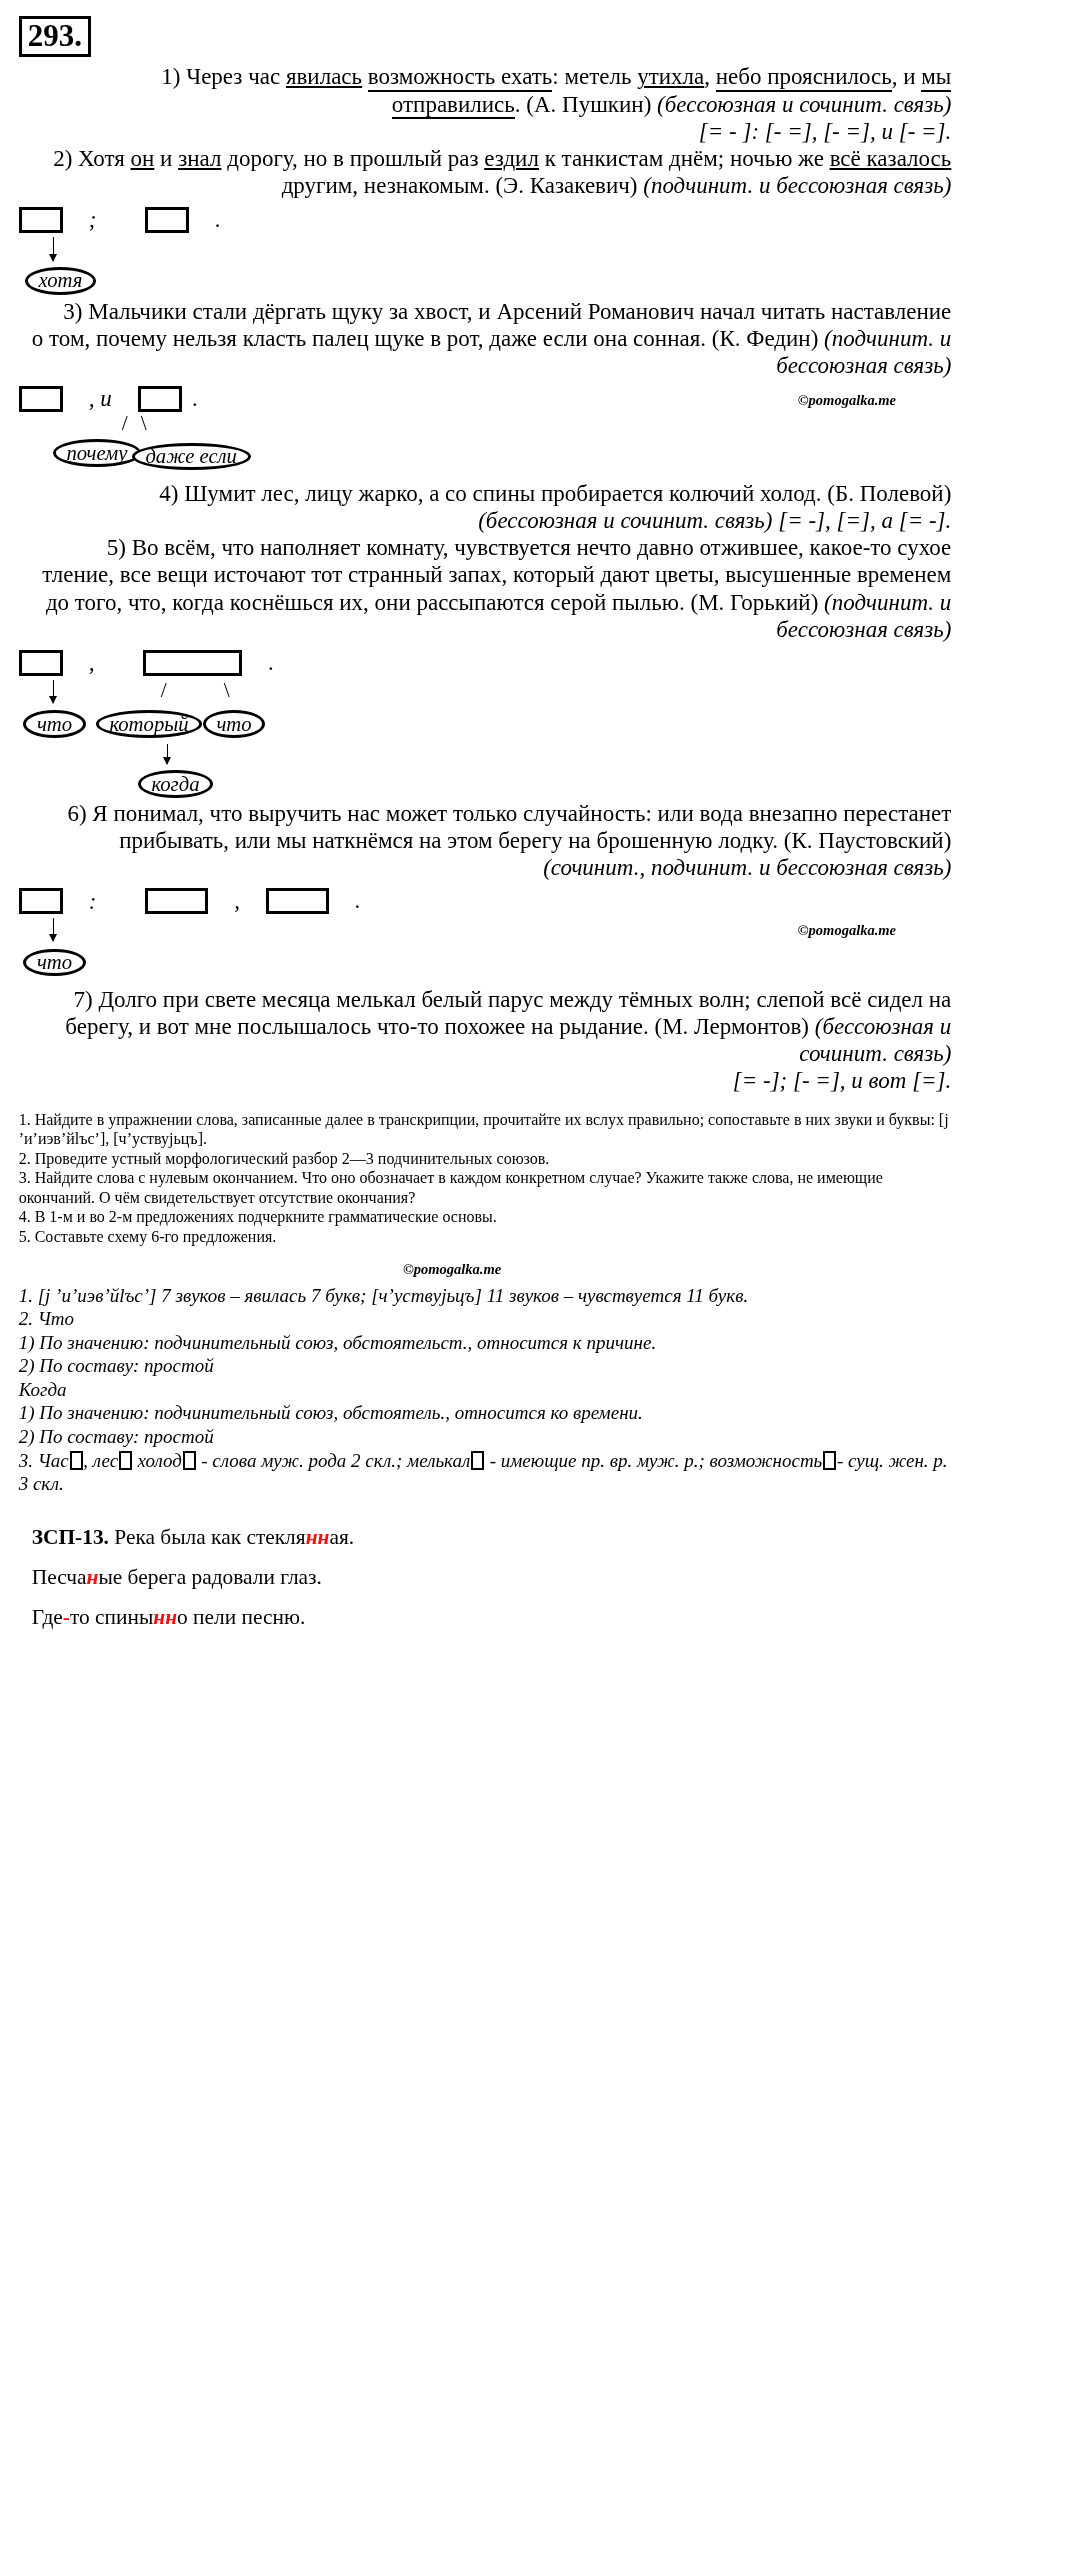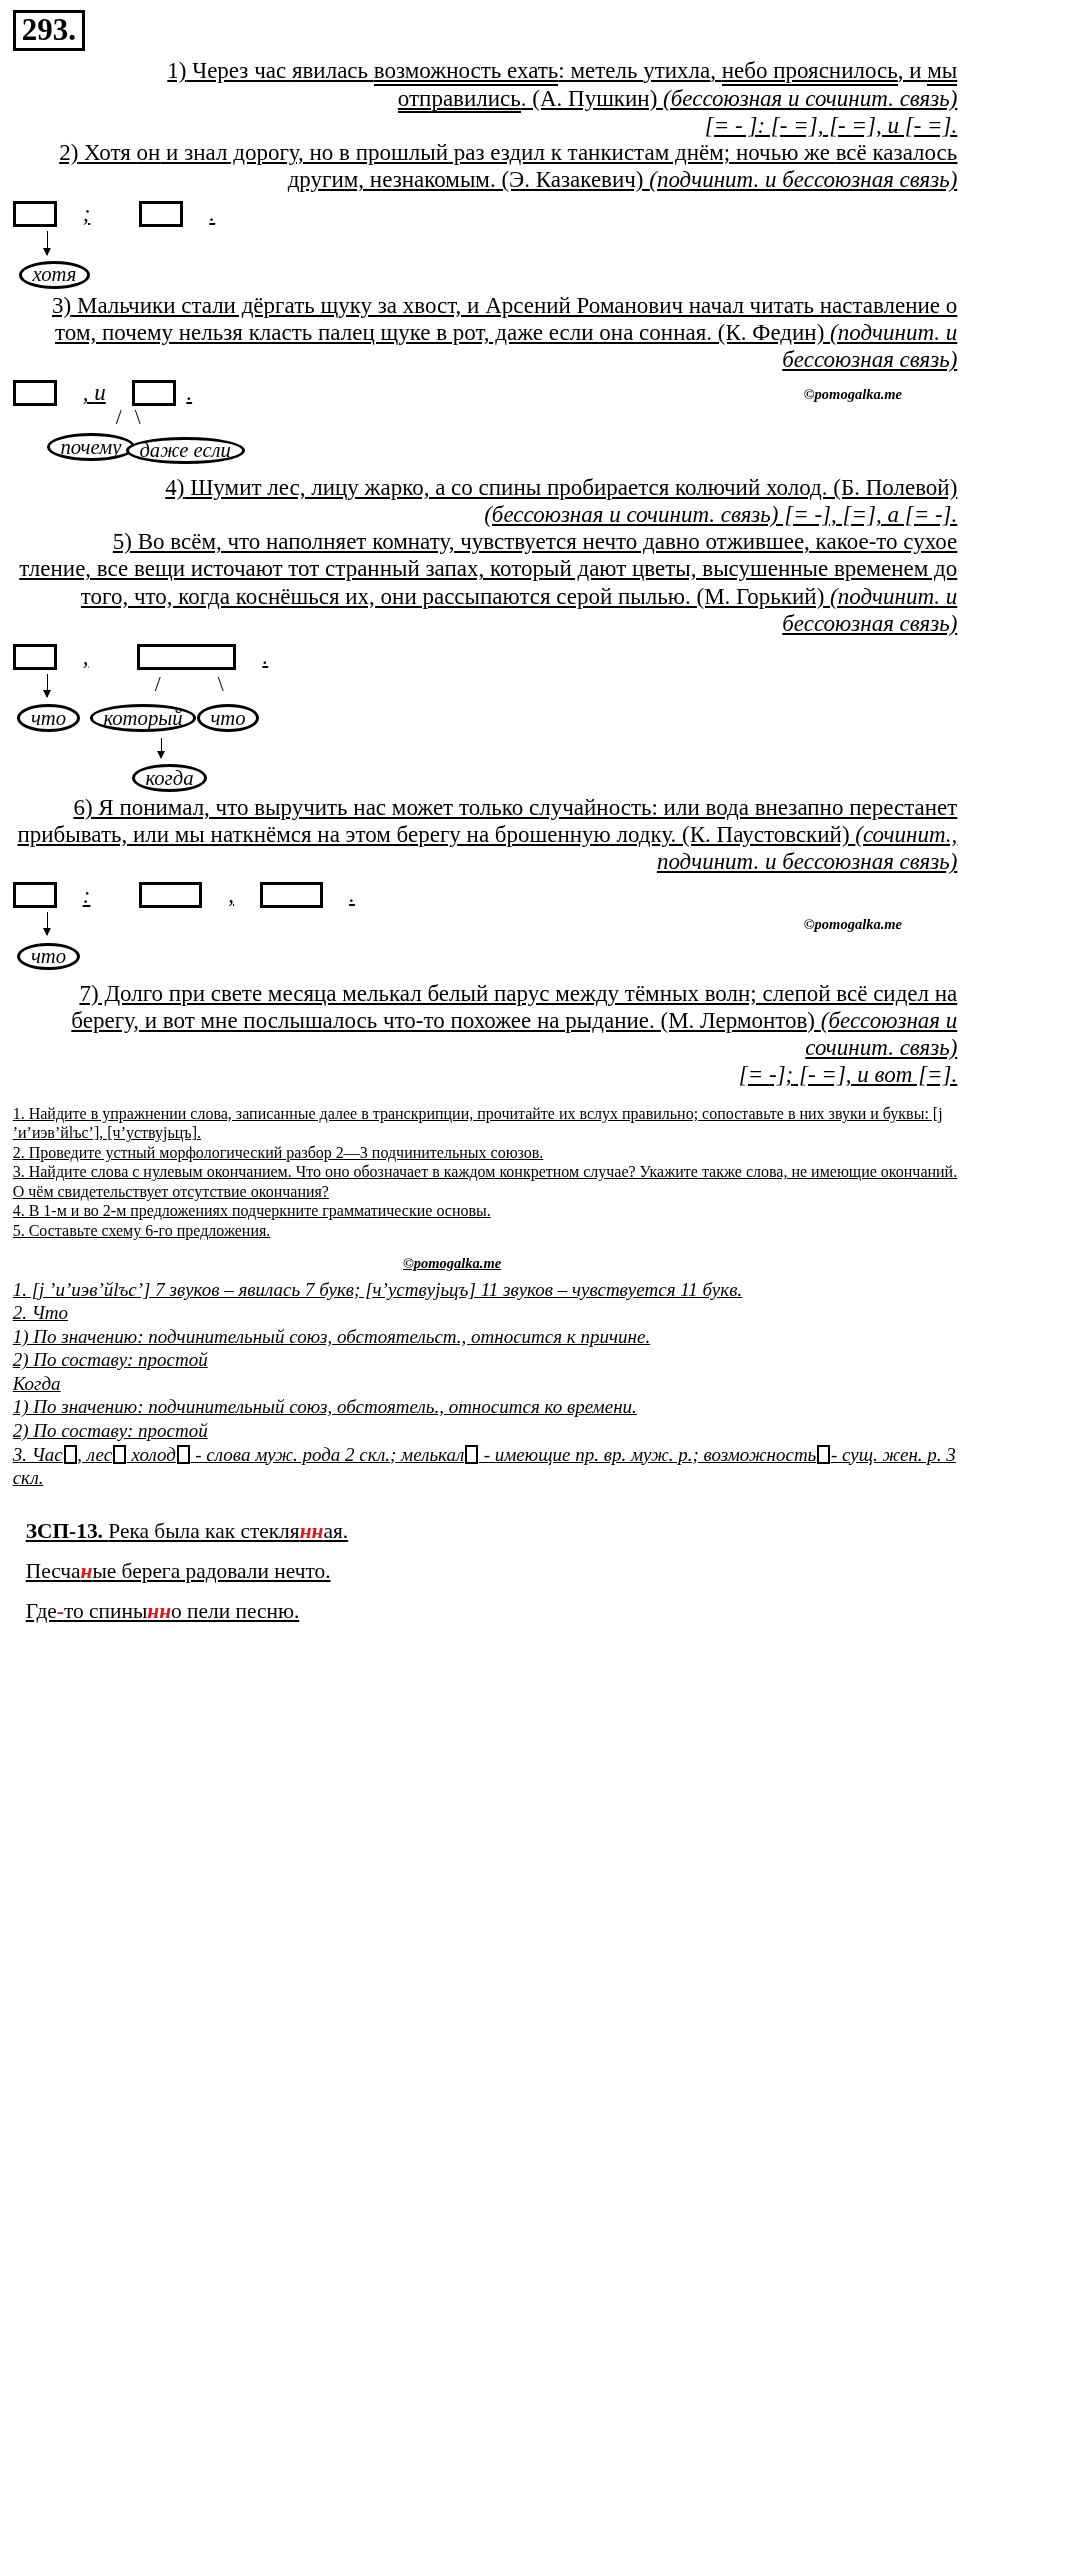--- a/index.html
+++ b/index.html
@@ -12,23 +12,22 @@
     width: 1071px;
     min-height: 2576px;
     font-family: "Liberation Serif", "DejaVu Serif", serif;
     color: #000000;
     position: relative;
     overflow-x: hidden;
   }
   .page {
     width: 970px;
     position: relative;
-    padding: 2px;
+    padding: 8px;
     box-sizing: border-box;
-    text-decoration: underline;
   }
 
   
   .ex-num-wrap {
     padding: 7.7px 0 0 10.7px;
   }
   .ex-num {
     display: inline-block;
     border: 3.1px solid #000;
     font-weight: bold;
@@ -401,21 +400,21 @@
   </div>
 
   <div class="sp20"></div>
 
   <div class="zsp">
     <p>
       <b>ЗСП-13.</b>
       <span>Река была как стекля</span><span class="red">нн</span><span>ая.</span>
     </p>
     <p>
-      <span>Песча</span><span class="red">н</span><span>ые берега радовали нечто.</span>
+      <span>Песча</span><span class="red">н</span><span>ые берега радовали глаз.</span>
     </p>
     <p>
       <span>Где</span><span class="redn">-</span><span>то спины</span><span class="red">нн</span><span>о пели песню.</span>
     </p>
   </div>
 
 </div>
 
 
 </body></html>

